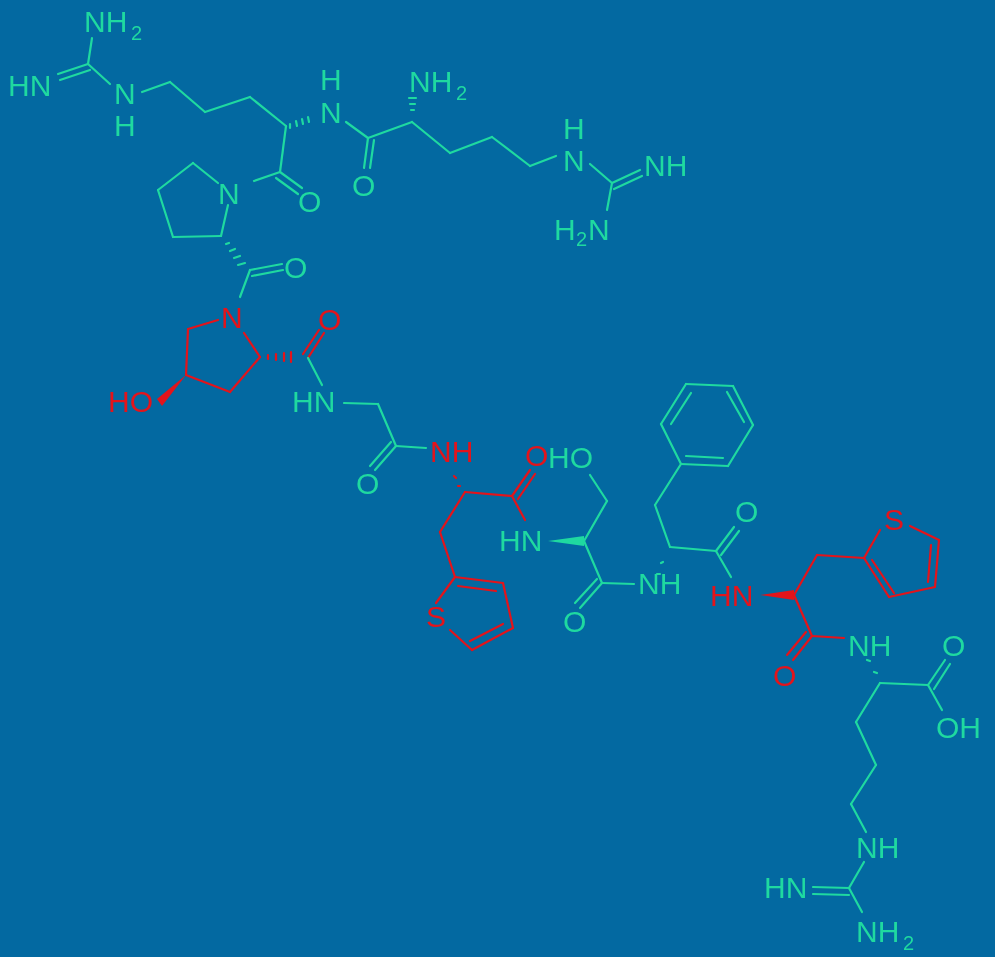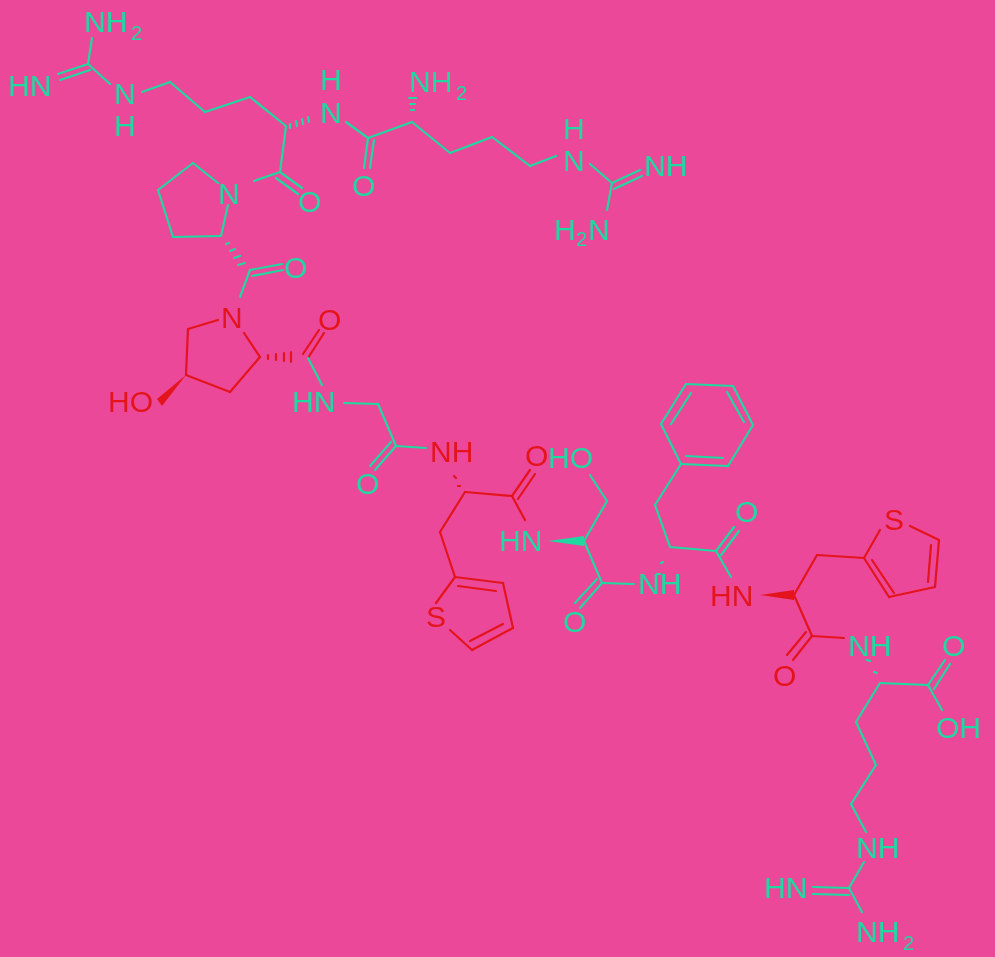--- a/index.html
+++ b/index.html
@@ -1,16 +1,16 @@
 <!DOCTYPE html>
 <html><head>
 <meta charset="utf-8">
 <style>
   html, body { margin: 0; padding: 0; background: #ffffff; }
-  #canvas { position: relative; width: 995px; height: 957px; overflow: hidden; background: #ec4899; }
+  #canvas { position: relative; width: 995px; height: 957px; overflow: hidden; background: #0369a1; }
   svg { position: absolute; left: 0; top: 0; }
   .b { fill: none; stroke-width: 2.2; stroke-linecap: round; stroke-linejoin: round; }
   .g { stroke: #1fd9a0; }
   .r { stroke: #e3141b; }
   .lbl { font-family: "Liberation Sans", sans-serif; font-size: 30px; }
   .lg { fill: #1fd9a0; }
   .lr { fill: #e3141b; }
   .sub { font-size: 20px; }
 </style>
 </head>

